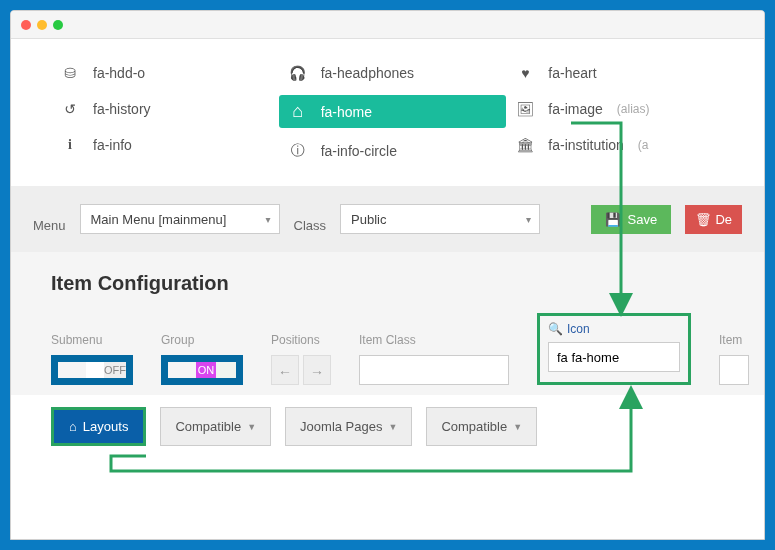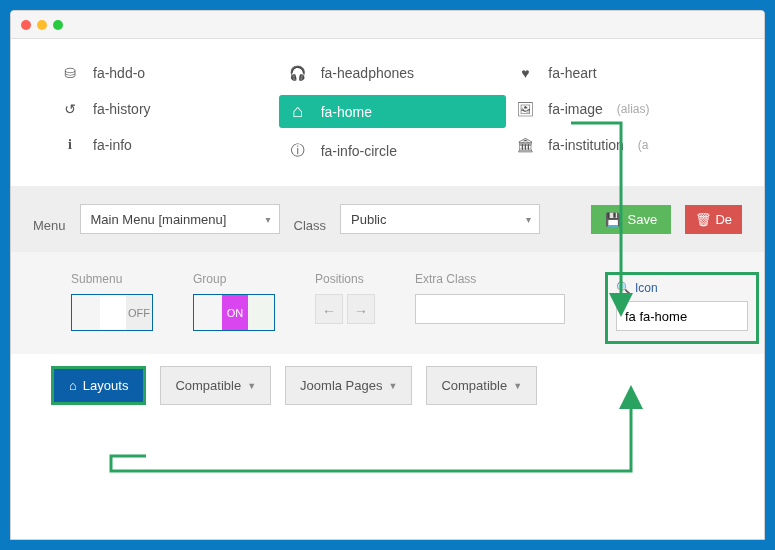--- a/index.html
+++ b/index.html
@@ -17,24 +17,24 @@
 .icon-item.selected { background: #1abc9c; color: #fff; border-radius: 3px; }
 .alias { color: #aaa; font-size: 12px; }
 .toolbar { background: #eee; padding: 18px 22px; display: flex; align-items: center; gap: 14px; }
 .toolbar-label { color: #666; font-size: 13px; margin-top: 12px; }
 .select { background: #fff; border: 1px solid #ccc; padding: 6px 28px 6px 10px; font-size: 13px; color: #444; position: relative; min-width: 200px; height: 30px; display: flex; align-items: center; }
 .select::after { content: "▾"; position: absolute; right: 8px; color: #888; font-size: 10px; }
 .btn-save { background: #5cb85c; color: #fff; border: none; padding: 7px 14px; font-size: 13px; display: flex; align-items: center; gap: 6px; }
 .btn-del { background: #d9534f; color: #fff; border: none; padding: 7px 10px; font-size: 13px; }
 .config { padding: 20px 30px 10px 40px; background: #f5f5f5; }
 .config h2 { font-size: 20px; font-weight: bold; color: #333; margin-bottom: 18px; }
-.fields { display: flex; gap: 40px; align-items: flex-start; margin-left: 20px; }
+.fields { display: flex; gap: 28px; align-items: flex-end; }
 .field { display: flex; flex-direction: column; gap: 8px; }
 .field-label { font-size: 12px; color: #999; }
-.toggle { display: flex; border: 1px solid #0369a1; height: 37px; width: 82px; padding-left: 28px; }
+.toggle { display: flex; border: 7px solid #0369a1; height: 30px; width: 82px; padding-left: 28px; }
 .toggle .half { flex: 1; display: flex; align-items: center; justify-content: center; font-size: 11px; }
 .toggle.off .half:first-child { background: #fff; }
 .toggle.off .half:last-child { background: #eee; color: #888; }
 .toggle.on .half:first-child { background: #d946ef; color: #fff; }
 .toggle.on .half:last-child { background: #f0f5f0; }
 .arrow-btn { width: 28px; height: 30px; background: #eee; border: 1px solid #ddd; color: #999; display: inline-flex; align-items: center; justify-content: center; cursor: pointer; }
 .text-input { border: 1px solid #ccc; height: 30px; padding: 0 8px; font-size: 13px; background: #fff; }
 .icon-field-wrap { border: 3px solid #2aa360; padding: 6px 8px 10px 8px; }
 .icon-field-label { color: #2d5fa8; font-size: 12px; margin-bottom: 6px; display: flex; align-items: center; gap: 4px; }
 .navbuttons { padding: 12px 30px 20px 40px; display: flex; gap: 14px; background: #fff; }
@@ -112,20 +112,21 @@
       </div>
     <div style="flex:1"></div>
     <button class="btn-save">
         <span>💾</span>
         <span>Save</span>
       </button>
     <button class="btn-del"><span>🗑</span> <span>De</span></button>
   </div>
 
   <div class="config">
+    <h2>Item Configuration</h2>
     <div class="fields">
       <div class="field">
         <span class="field-label">Submenu</span>
         <div class="toggle off">
           <div class="half"></div>
             <div class="half">OFF</div>
         </div>
       </div>
       <div class="field">
         <span class="field-label">Group</span>
@@ -135,21 +136,21 @@
         </div>
       </div>
       <div class="field">
         <span class="field-label">Positions</span>
         <div style="display:flex;gap:4px">
           <div class="arrow-btn">←</div>
           <div class="arrow-btn">→</div>
         </div>
       </div>
       <div class="field">
-        <span class="field-label">Extra Class</span>
+        <span class="field-label">Item Class</span>
         <input class="text-input" style="width: 150px;" value="">
       </div>
       <div class="field">
         <div class="icon-field-wrap">
           <div class="icon-field-label">
               <span style="color:#2d5fa8">🔍</span>
               <span>Icon</span>
             </div>
           <input class="text-input" style="width: 132px;" value="fa fa-home">
         </div>

